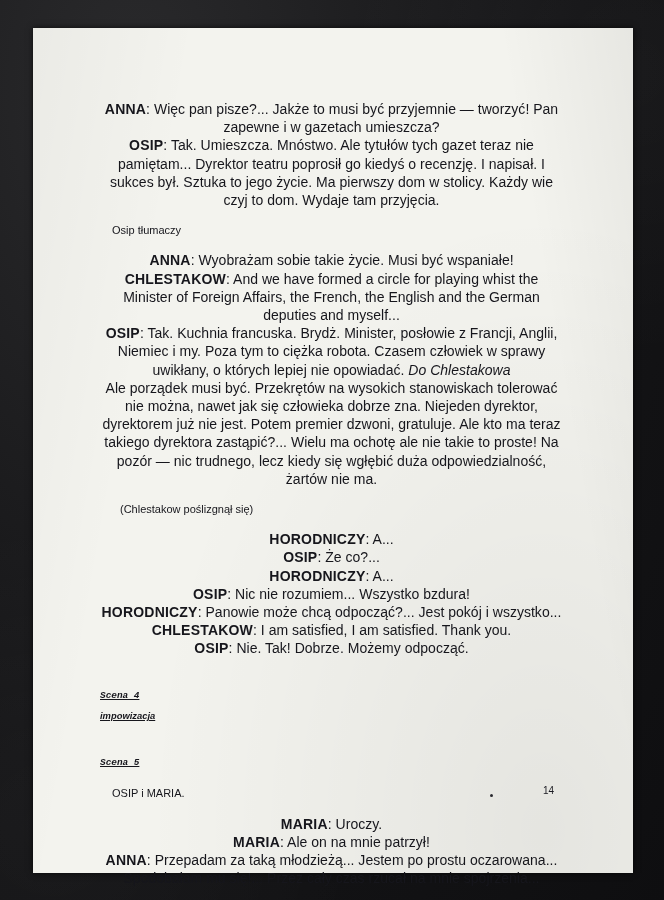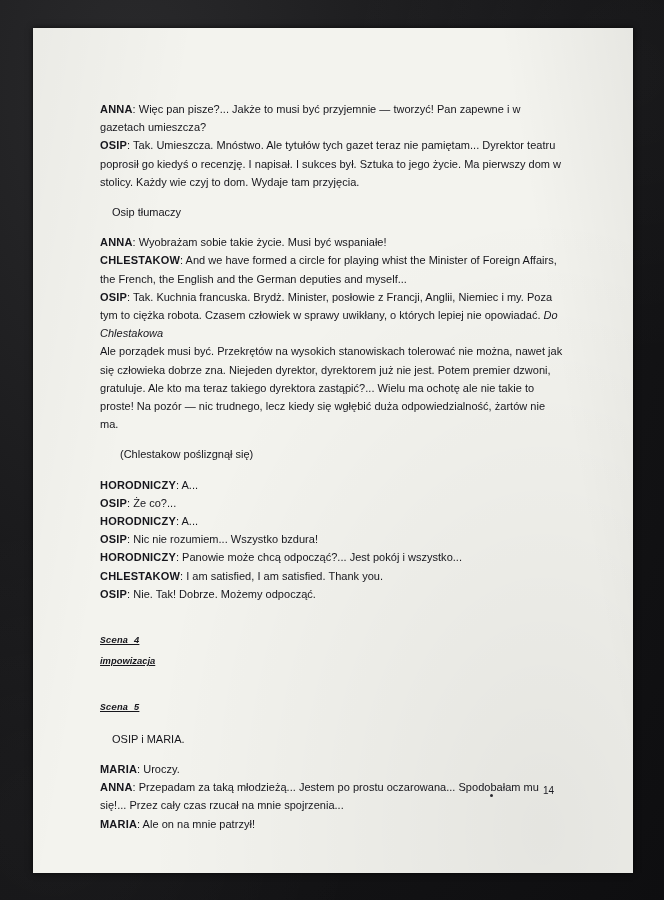--- a/index.html
+++ b/index.html
@@ -29,25 +29,25 @@
     background: #f3f3ee;
     box-shadow: 0 0 6px rgba(0,0,0,0.7);
   }
   #page-inner {
     position: absolute;
     left: 67px;
     top: 72px;
     width: 463px;
   }
   .para {
-    font-size: 11px;
+    font-size: 14px;
     line-height: 18.2px;
     color: #16161c;
     margin: 0 0 0 0;
-    text-align: left;
+    text-align: center;
     letter-spacing: 0.02px;
   }
   .para + .para {
     margin-top: 0px;
   }
   .spk {
     font-weight: bold;
     letter-spacing: 0.2px;
   }
   .ital {
@@ -183,23 +183,23 @@
       <div class="blockgap"></div>
       <div class="smallgap"></div>
 
       <div>
         <div><span class="scene-head">Scena 5</span></div>
         <p class="stage">OSIP i MARIA.</p>
 
 
         <p class="para"><span class="spk">MARIA</span><span>: Uroczy.</span></p>
 
+        <p class="para"><span class="spk">MARIA</span><span>: Ale on na mnie patrzył!</span></p>
+
         <p class="para"><span class="spk">ANNA</span><span>: Przepadam za taką młodzieżą... Jestem po prostu oczarowana... Spodobałam mu się!... Przez cały czas rzucał na mnie spojrzenia...</span></p>
-
-        <p class="para"><span class="spk">MARIA</span><span>: Ale on na mnie patrzył!</span></p>
       </div>
 
     </div>
 
     <div id="footer-row">
       <div id="footer-dot"></div>
       <div id="page-number">14</div>
     </div>
   </div>
 </div>

